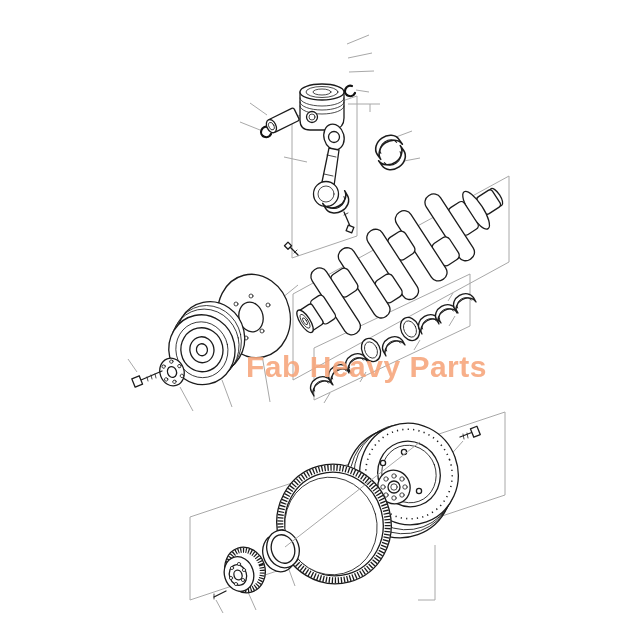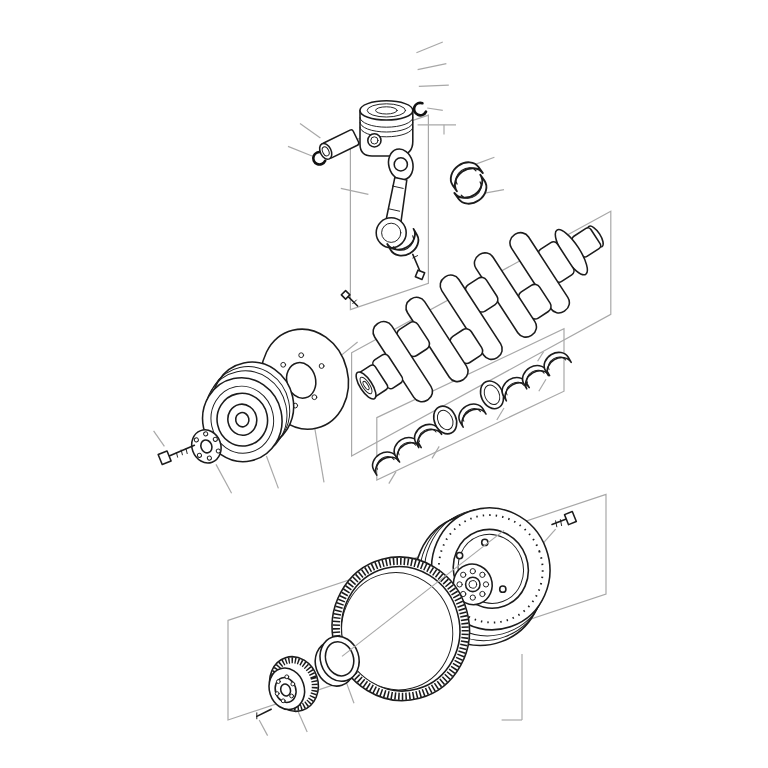--- a/index.html
+++ b/index.html
@@ -253,13 +253,14 @@
     <line class="part thin" x1="214" y1="594" x2="214" y2="599"></line>
   </g>
 
   <g>
     <line class="guide" x1="285" y1="547" x2="420" y2="442"></line>
     <line class="guide" x1="435" y1="545" x2="435" y2="600"></line>
     <line class="guide" x1="418" y1="600" x2="435" y2="600"></line>
   </g>
 </svg>
 
+<div id="watermark">Fab Heavy Parts</div>
 </div>
 
 </body></html>

